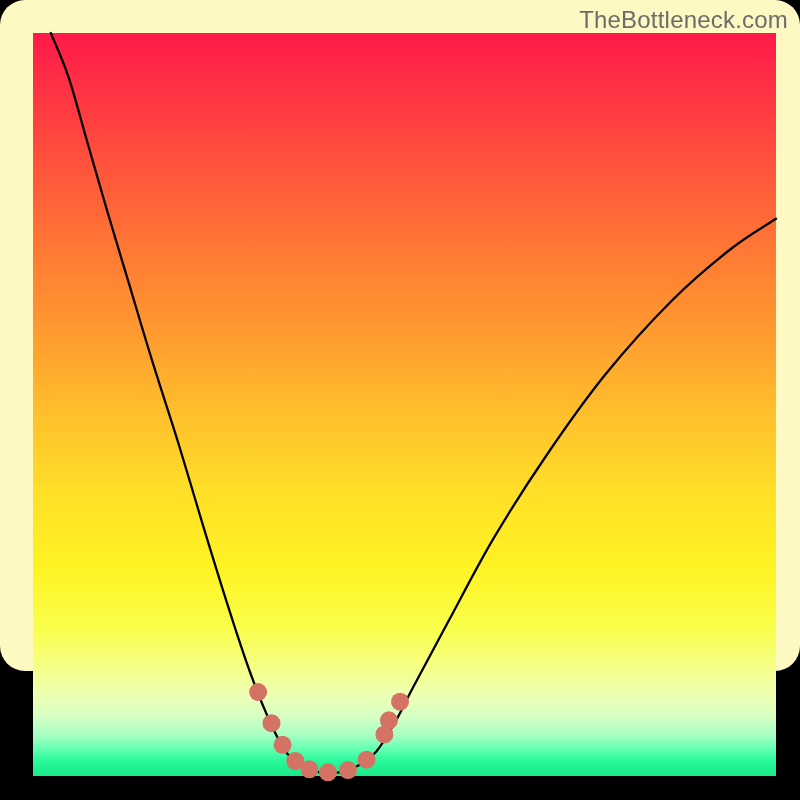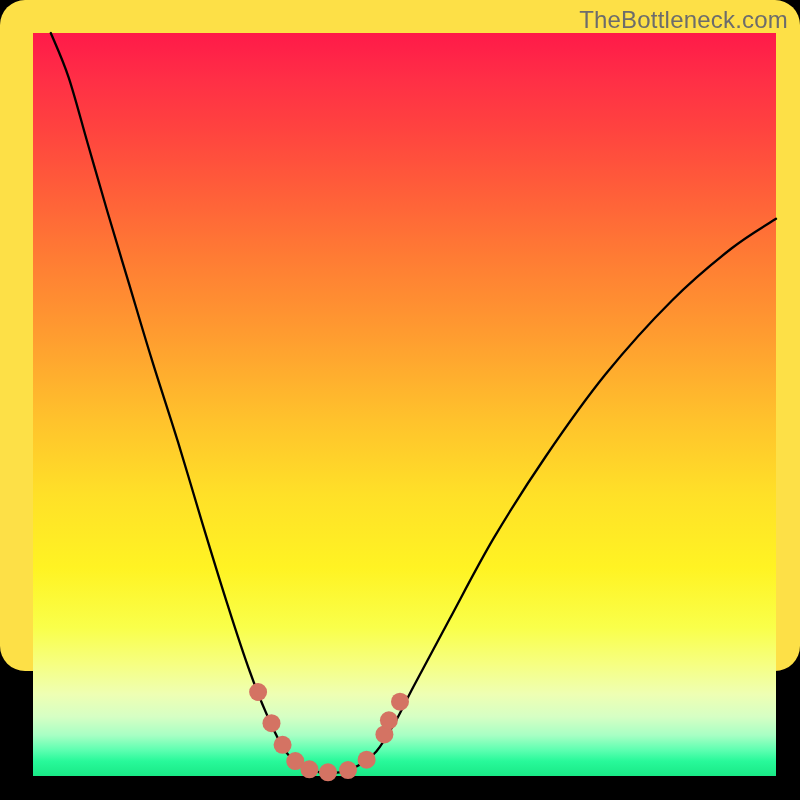--- a/index.html
+++ b/index.html
@@ -8,21 +8,21 @@
     width: 800px;
     height: 800px;
     background: #000;
     font-family: Arial, Helvetica, sans-serif;
     overflow: hidden;
   }
   .frame {
     position: absolute;
     left: 0; top: 0;
     width: 800px; height: 671px;
-    background: #fde047;
+    background: #fef9c3;
     border-radius: 25px;
   }
   .plot-area {
     position: absolute;
     left: 33px;
     top: 33px;
     width: 743px;
     height: 743px;
     
     background: linear-gradient(

